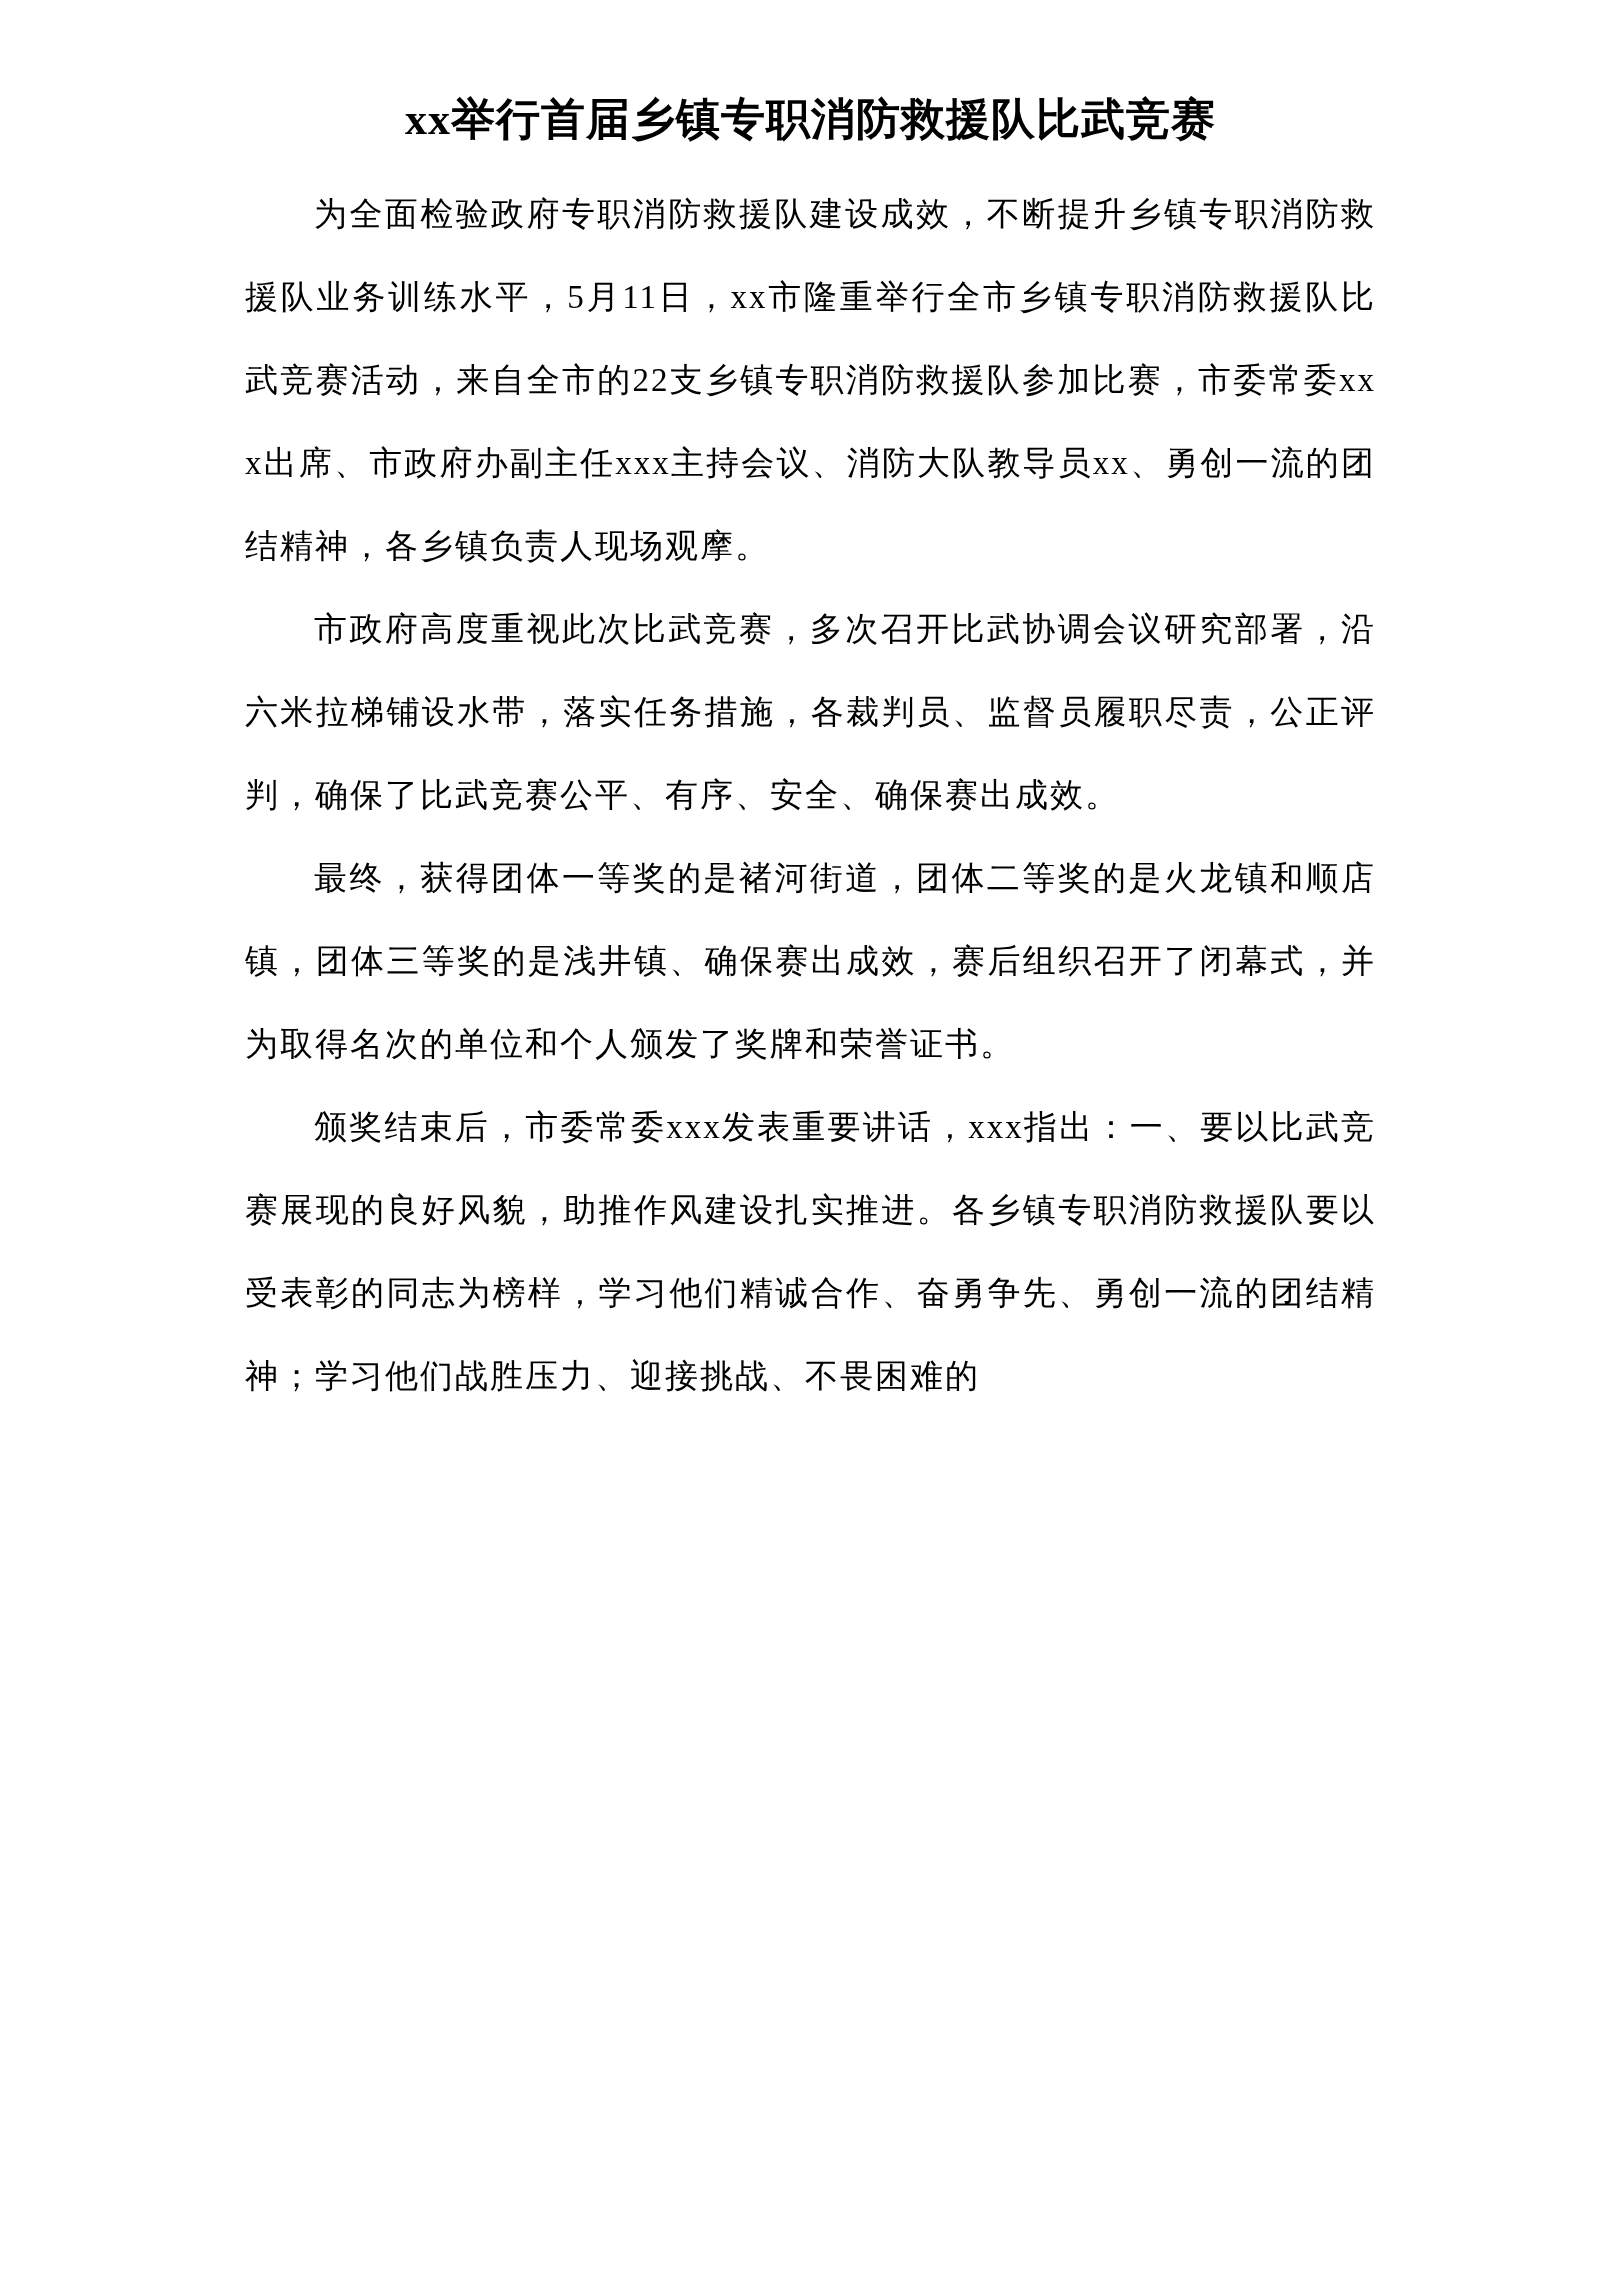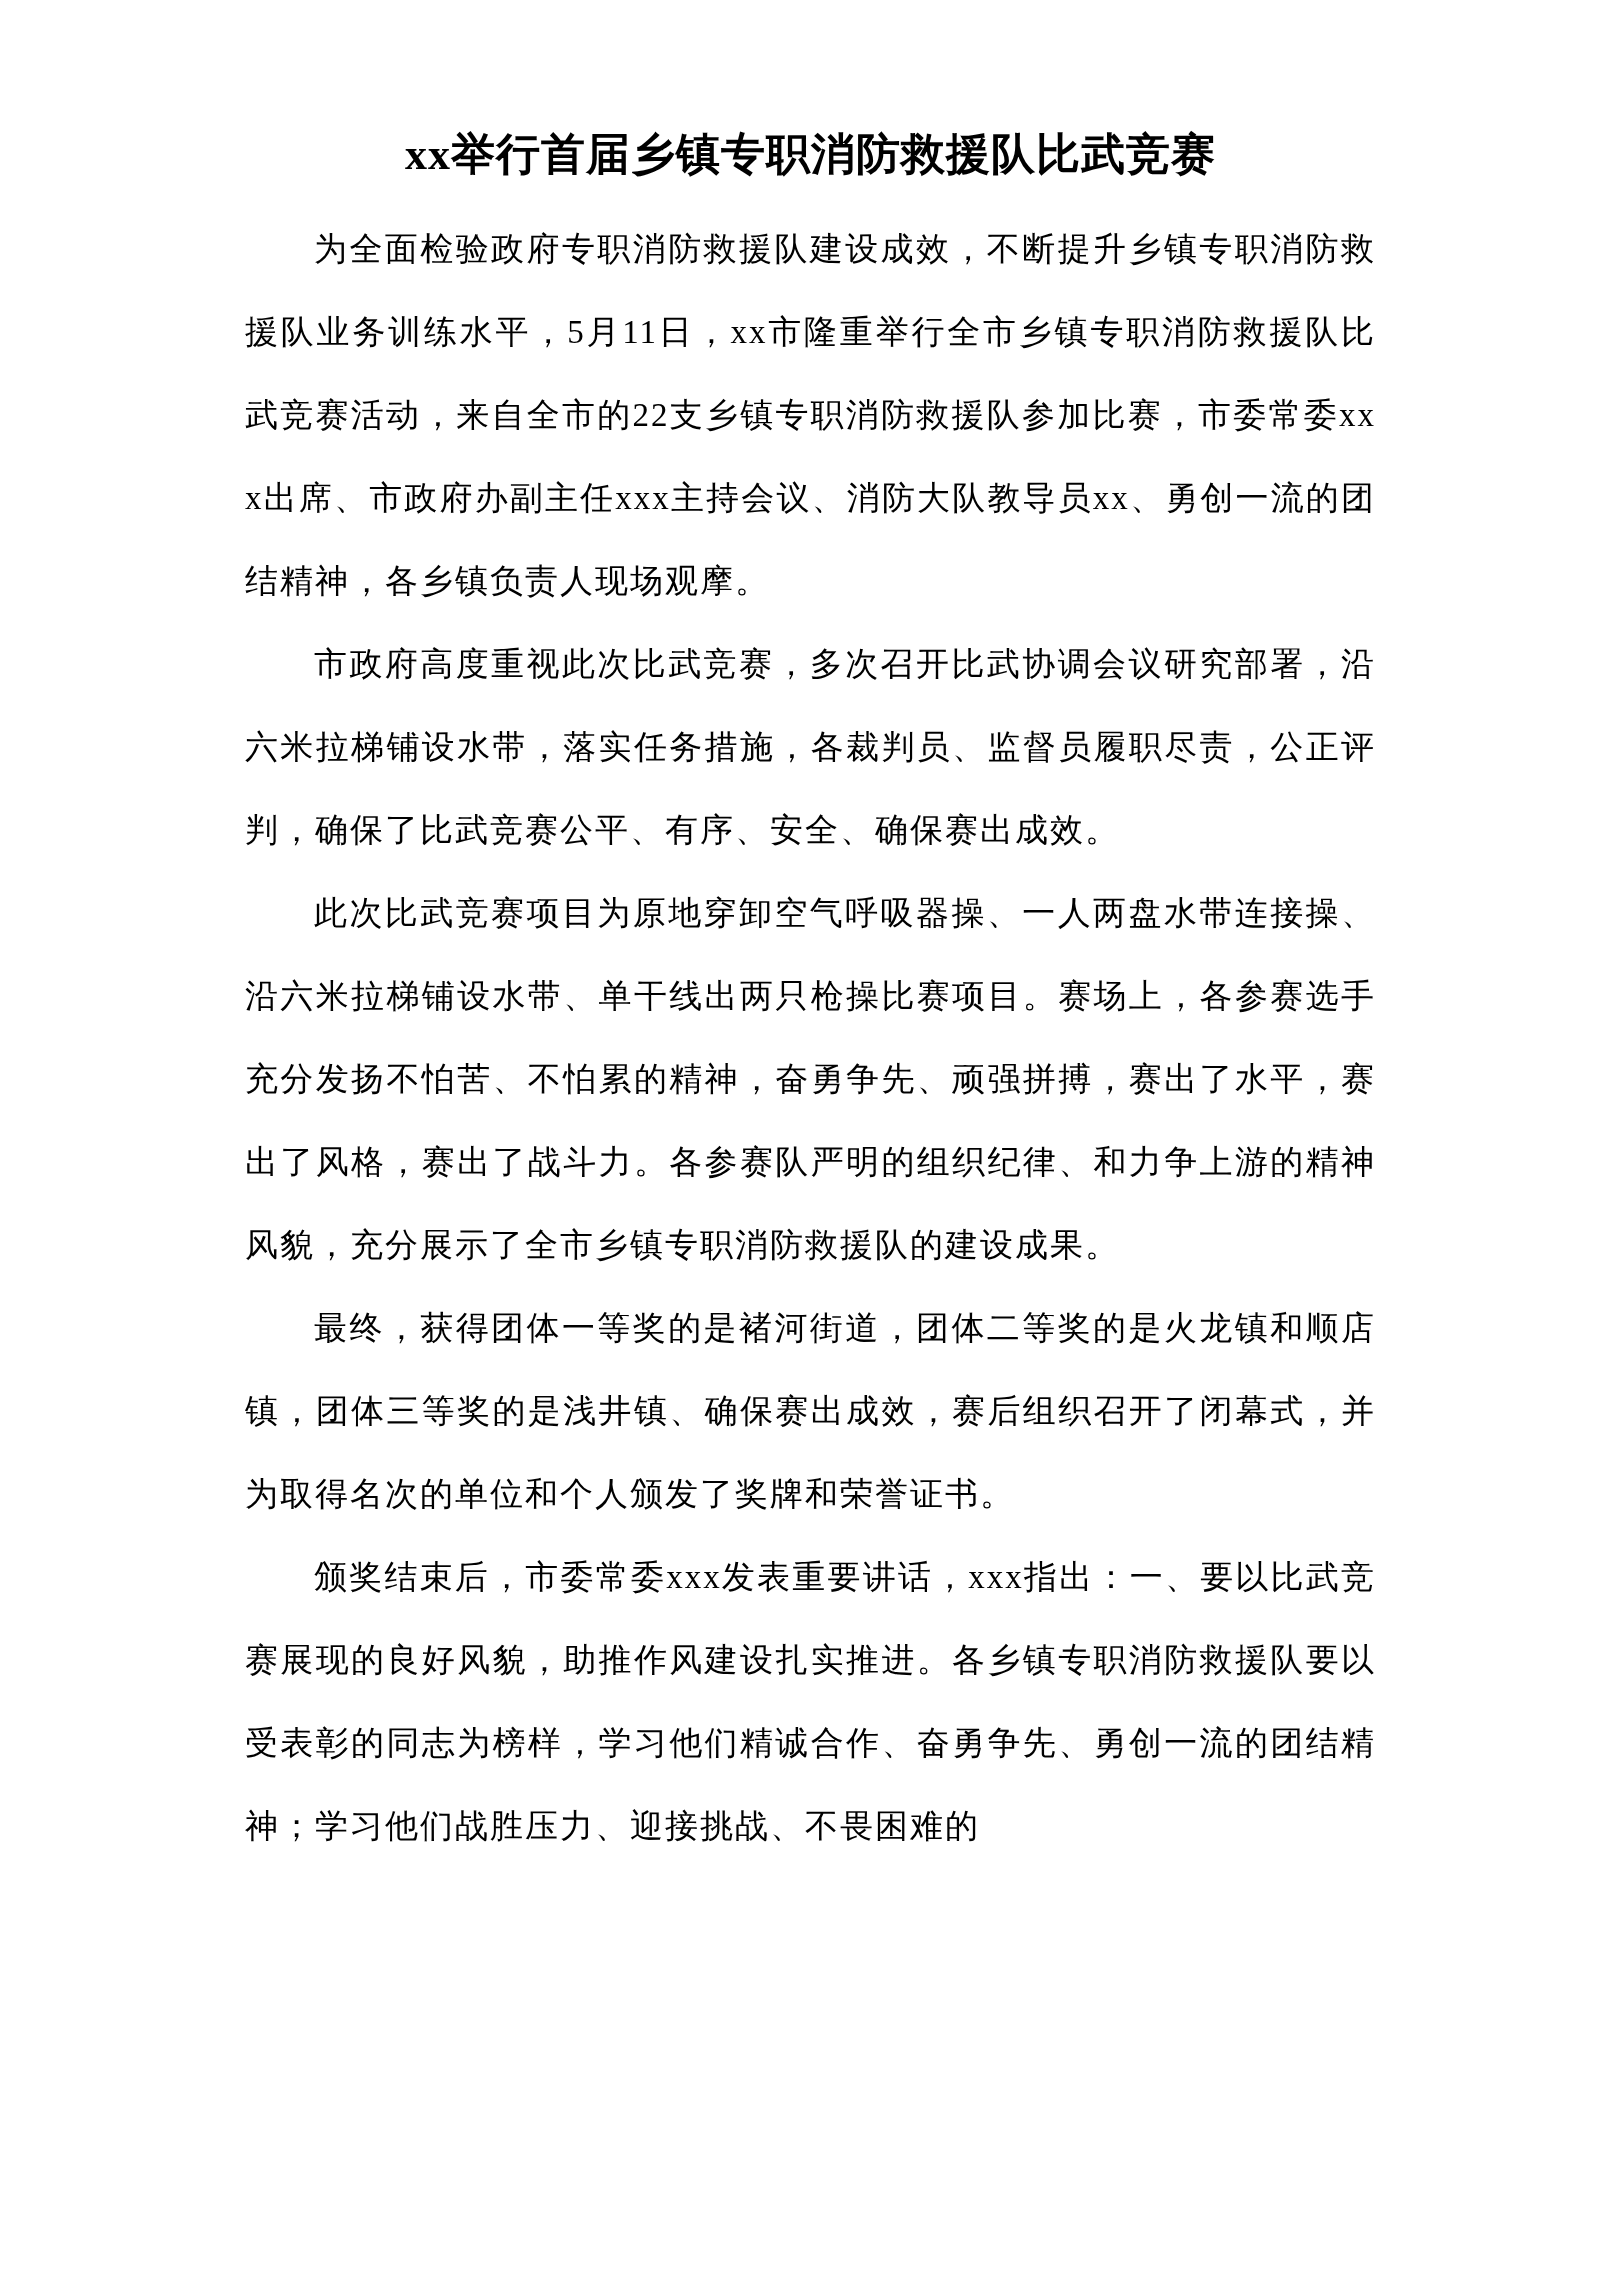--- a/index.html
+++ b/index.html
@@ -7,21 +7,21 @@
     padding: 0;
     background: #ffffff;
   }
   .page {
     position: relative;
     width: 1621px;
     height: 2293px;
     margin: 0 auto;
     background: #ffffff;
     box-sizing: border-box;
-    padding: 119px 245px 0 245px;
+    padding: 84px 245px 0 245px;
     overflow: hidden;
     font-family: "Liberation Serif", "DejaVu Serif", serif;
     color: #000000;
   }
   .doc-title {
     margin: 0 0 17.6px 0;
     font-size: 44px;
     line-height: 71px;
     font-weight: bold;
     text-align: center;
@@ -42,19 +42,18 @@
 </head>
 <body>
 
 <div class="page">
   <h1 class="doc-title">xx举行首届乡镇专职消防救援队比武竞赛</h1>
 
   <p class="doc-paragraph">为全面检验政府专职消防救援队建设成效，不断提升乡镇专职消防救援队业务训练水平，5月11日，xx市隆重举行全市乡镇专职消防救援队比武竞赛活动，来自全市的22支乡镇专职消防救援队参加比赛，市委常委xxx出席、市政府办副主任xxx主持会议、消防大队教导员xx、勇创一流的团结精神，各乡镇负责人现场观摩。</p>
 
   <p class="doc-paragraph">市政府高度重视此次比武竞赛，多次召开比武协调会议研究部署，沿六米拉梯铺设水带，落实任务措施，各裁判员、监督员履职尽责，公正评判，确保了比武竞赛公平、有序、安全、确保赛出成效。</p>
 
-  <p class="doc-paragraph">此次比武竞赛项目为原地穿卸空气呼吸器操、一人两盘水带连接操、沿六米拉梯铺设水带、单干线出两只枪操比赛项目。赛场上，各参赛选手充分发扬不怕苦、不怕累的精神，奋勇争先、顽强拼搏，赛出了水平，赛出了风格，赛出了战斗力。各参赛队严明的组织纪律、和力争上游的精神风貌，充分展示了全市乡镇专职消防救援队的建设成果。</p>
 
   <p class="doc-paragraph">最终，获得团体一等奖的是褚河街道，团体二等奖的是火龙镇和顺店镇，团体三等奖的是浅井镇、确保赛出成效，赛后组织召开了闭幕式，并为取得名次的单位和个人颁发了奖牌和荣誉证书。</p>
 
   <p class="doc-paragraph">颁奖结束后，市委常委xxx发表重要讲话，xxx指出：一、要以比武竞赛展现的良好风貌，助推作风建设扎实推进。各乡镇专职消防救援队要以受表彰的同志为榜样，学习他们精诚合作、奋勇争先、勇创一流的团结精神；学习他们战胜压力、迎接挑战、不畏困难的</p>
 </div>
 
 
 </body></html>

